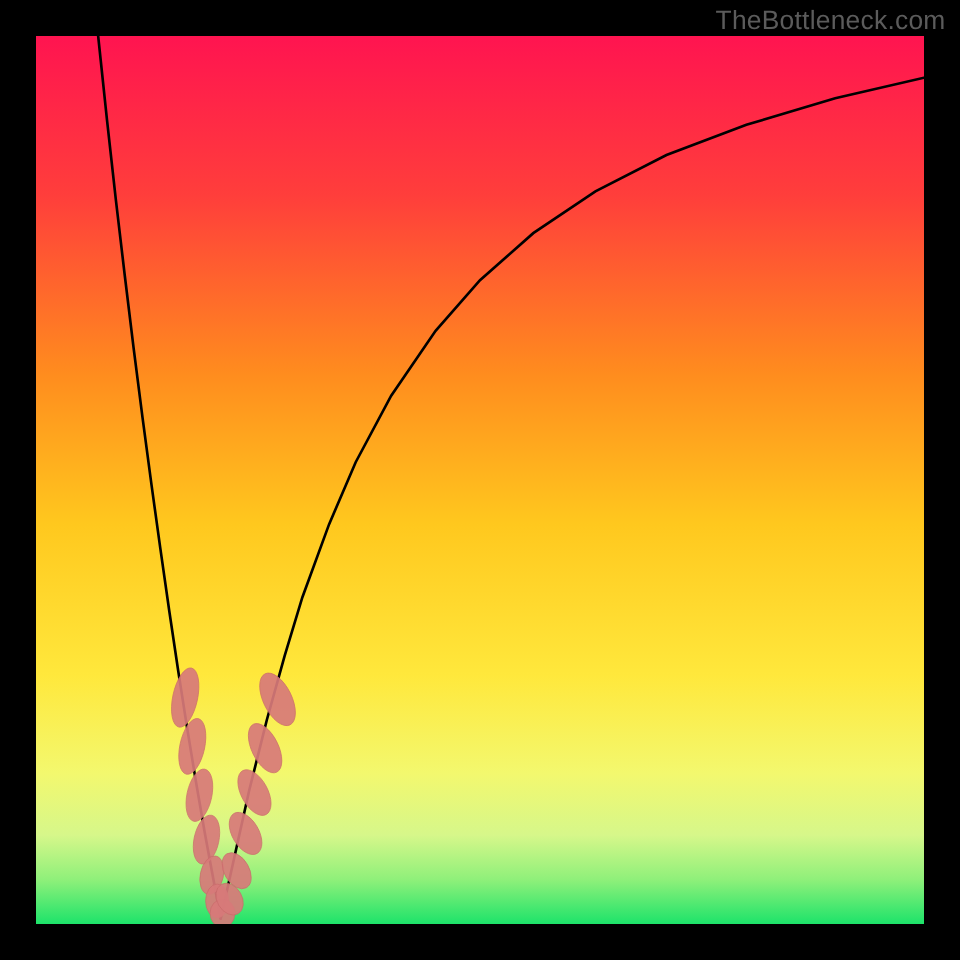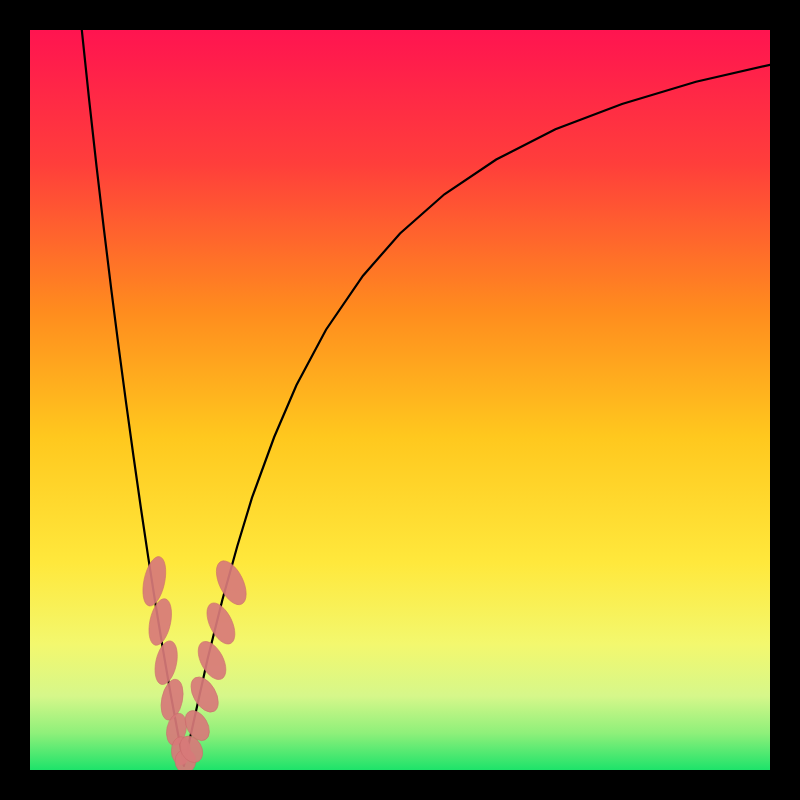--- a/index.html
+++ b/index.html
@@ -65,13 +65,14 @@
         <ellipse cx="150.96" cy="720.76" rx="9.62" ry="14.06" fill="#d87a7a" stroke="#c96a6a" stroke-width="0.6" opacity="0.92" transform="rotate(0 150.96 720.76)"></ellipse>
         <ellipse cx="155.40" cy="731.12" rx="10.36" ry="11.84" fill="#d87a7a" stroke="#c96a6a" stroke-width="0.6" opacity="0.92" transform="rotate(0 155.40 731.12)"></ellipse>
         <ellipse cx="161.32" cy="719.28" rx="10.36" ry="14.06" fill="#d87a7a" stroke="#c96a6a" stroke-width="0.6" opacity="0.92" transform="rotate(-30 161.32 719.28)"></ellipse>
         <ellipse cx="167.24" cy="695.60" rx="10.36" ry="16.28" fill="#d87a7a" stroke="#c96a6a" stroke-width="0.6" opacity="0.92" transform="rotate(-30 167.24 695.60)"></ellipse>
         <ellipse cx="174.64" cy="664.52" rx="11.10" ry="19.24" fill="#d87a7a" stroke="#c96a6a" stroke-width="0.6" opacity="0.92" transform="rotate(-30 174.64 664.52)"></ellipse>
         <ellipse cx="182.04" cy="630.48" rx="11.10" ry="20.72" fill="#d87a7a" stroke="#c96a6a" stroke-width="0.6" opacity="0.92" transform="rotate(-28 182.04 630.48)"></ellipse>
         <ellipse cx="190.92" cy="593.48" rx="11.10" ry="22.20" fill="#d87a7a" stroke="#c96a6a" stroke-width="0.6" opacity="0.92" transform="rotate(-26 190.92 593.48)"></ellipse>
         <ellipse cx="201.28" cy="552.78" rx="11.84" ry="23.68" fill="#d87a7a" stroke="#c96a6a" stroke-width="0.6" opacity="0.92" transform="rotate(-26 201.28 552.78)"></ellipse>
       </g>
   </svg>
+  <div class="watermark">TheBottleneck.com</div>
 </div>
 
 </body></html>

